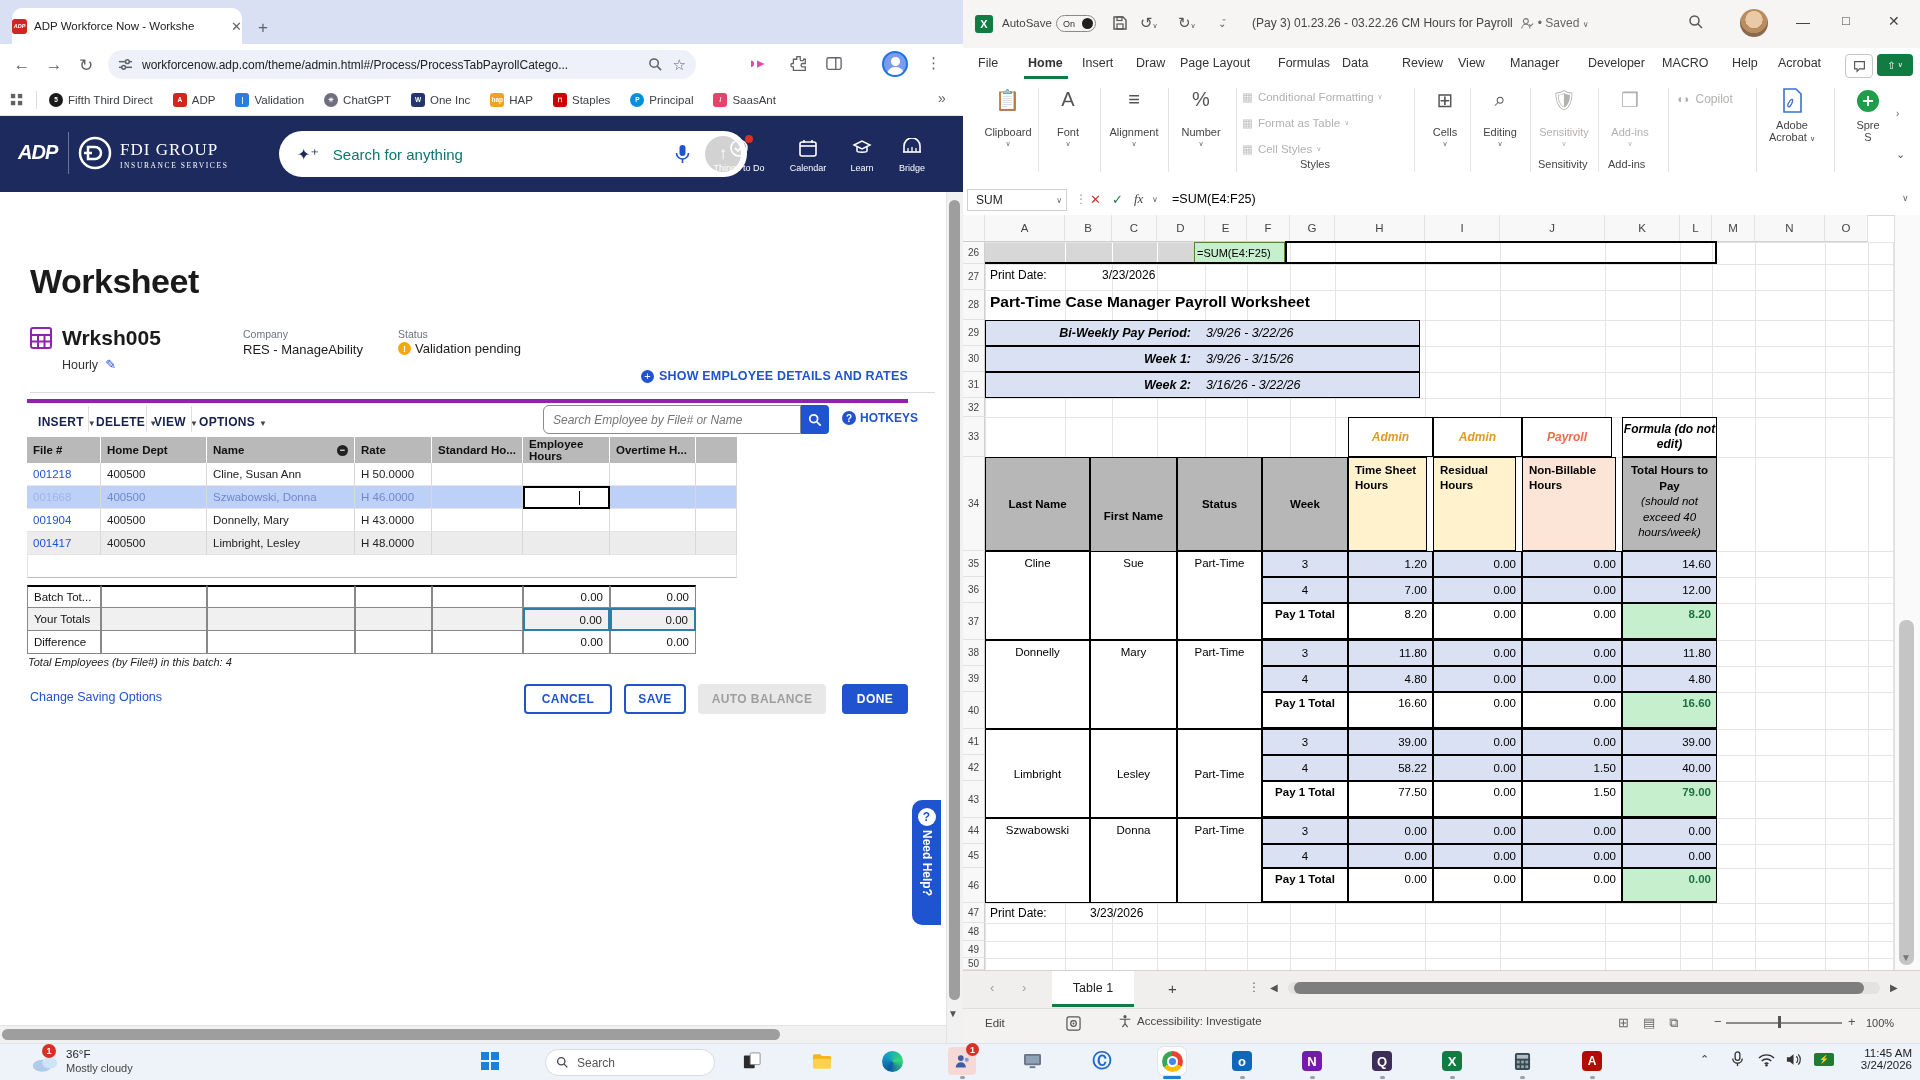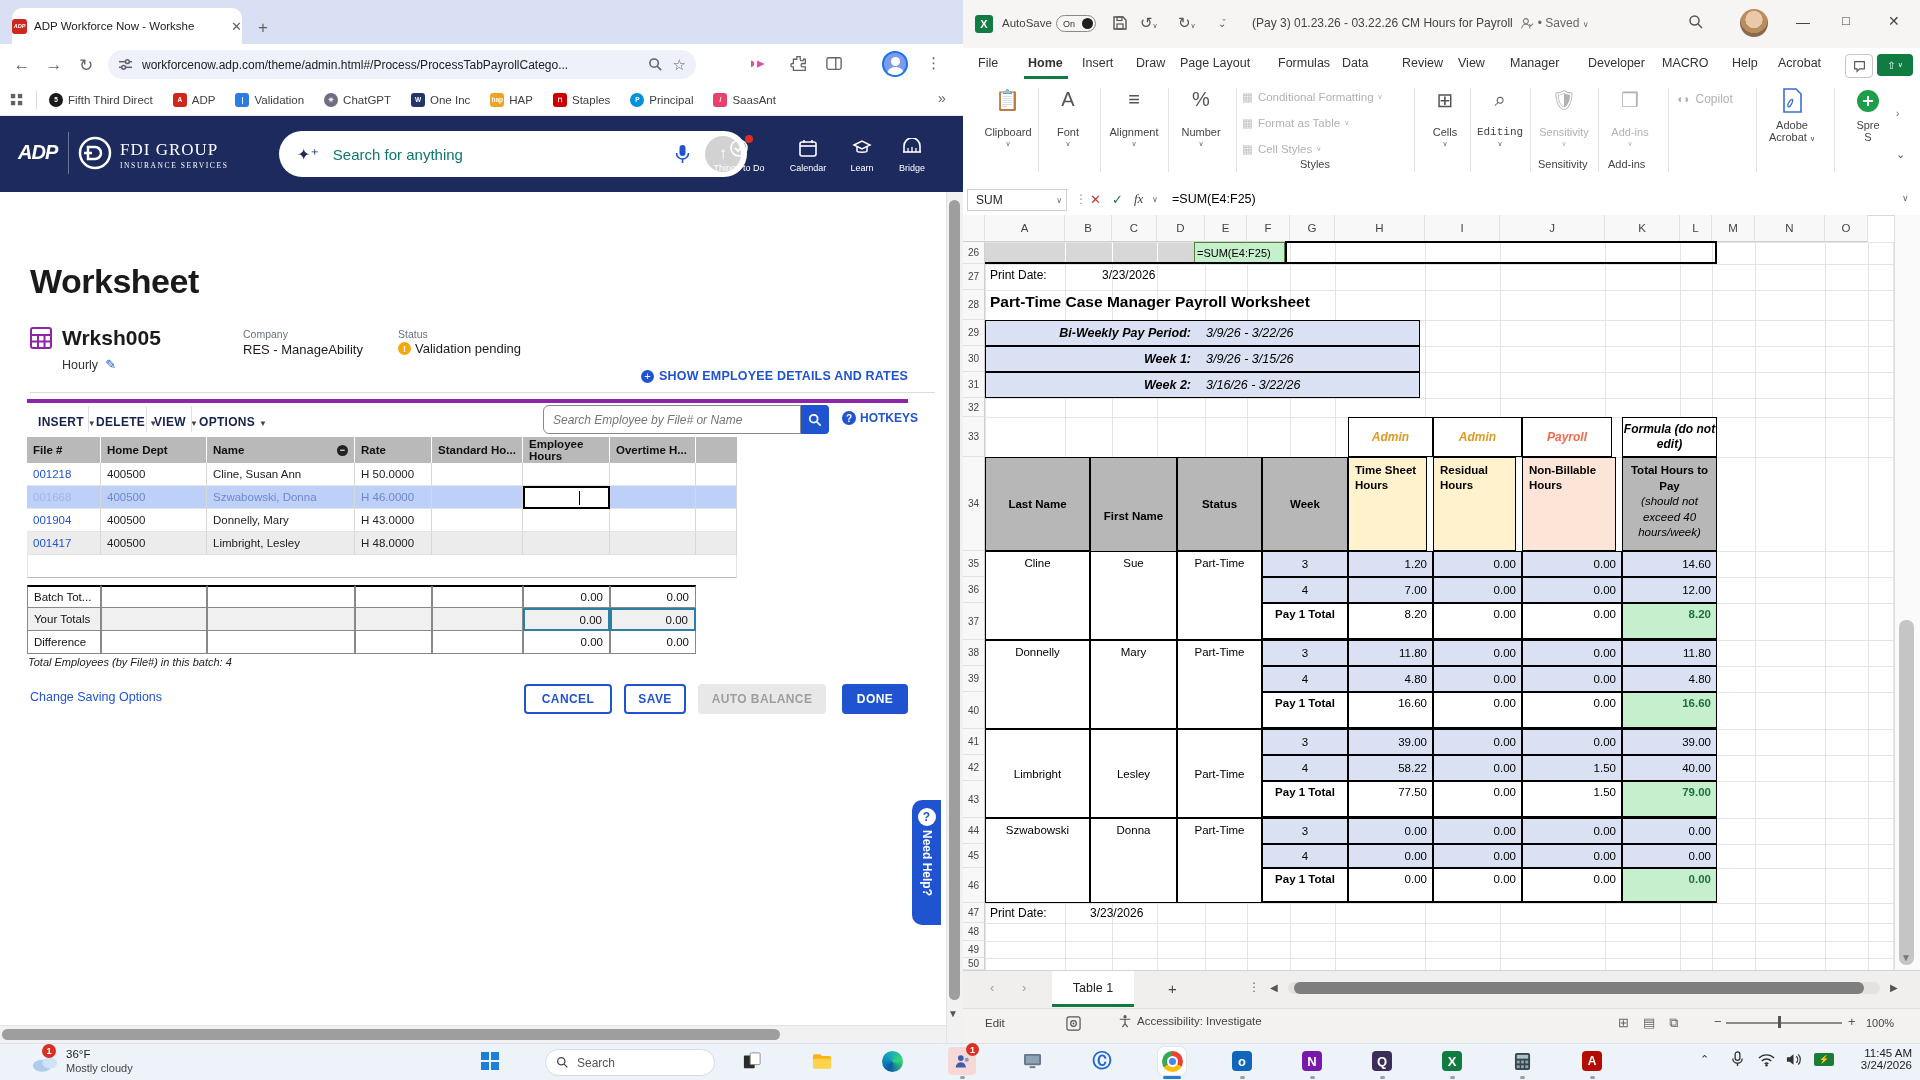--- a/index.html
+++ b/index.html
@@ -427,21 +427,21 @@
       <div style="margin-top:8px;">Number</div>
       <div style="font-size:7px;margin-top:2px;color:#666;">∨</div>
       </div>
       <div class=" rgrp" style="position: absolute; left: 1420px; top: 88px; width: 50px; text-align: center;">
         <div class="ric">⊞</div>
       <div style="margin-top:8px;">Cells</div>
       <div style="font-size:7px;margin-top:2px;color:#666;">∨</div>
       </div>
       <div class=" rgrp" style="position: absolute; left: 1474px; top: 88px; width: 52px; text-align: center;">
         <div class="ric">⌕</div>
-      <div style="margin-top:8px;font-family:Liberation Mono, monospace;">Editing</div>
+      <div style="margin-top:8px;">Editing</div>
       <div style="font-size:7px;margin-top:2px;color:#666;">∨</div>
       </div>
       <div class=" rgrp gdis" style="position: absolute; left: 1534px; top: 88px; width: 60px; text-align: center;">
         <div class="ric gdis">🛡</div>
       <div style="margin-top:8px;color:#b3b1af;">Sensitivity</div>
       <div style="font-size:7px;margin-top:2px;color:#b3b1af;">∨</div>
       </div>
       <div class=" rgrp gdis" style="position: absolute; left: 1602px; top: 88px; width: 56px; text-align: center;">
         <div class="ric gdis">❒</div>
       <div style="margin-top:8px;color:#b3b1af;">Add-ins</div>

